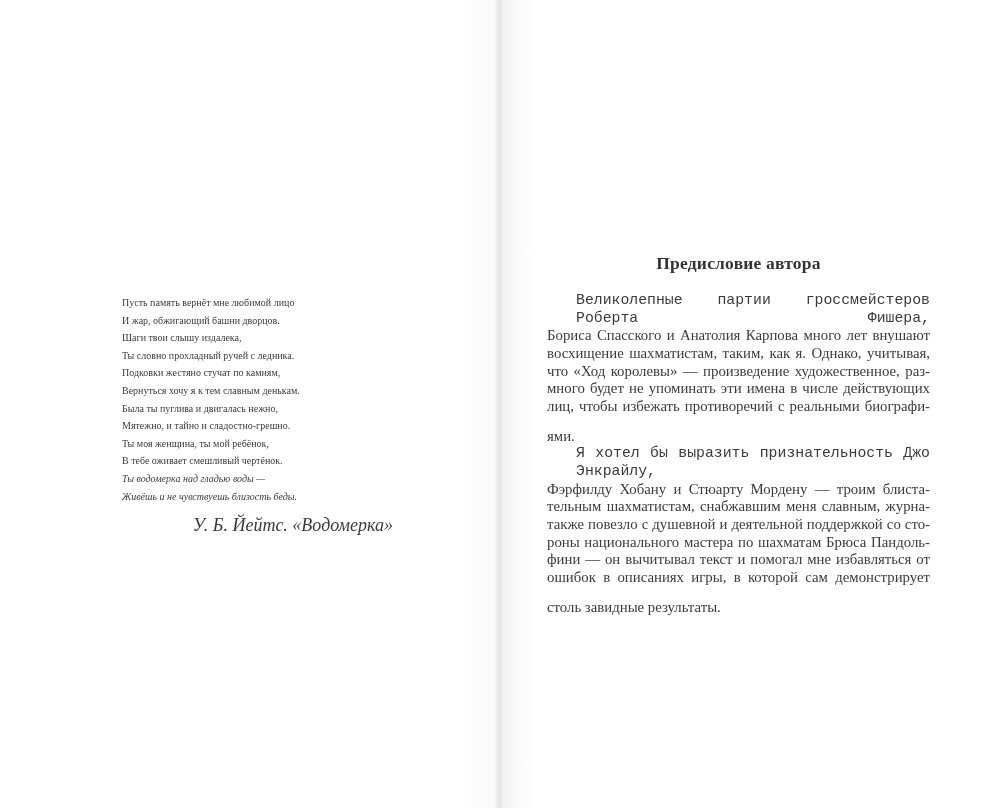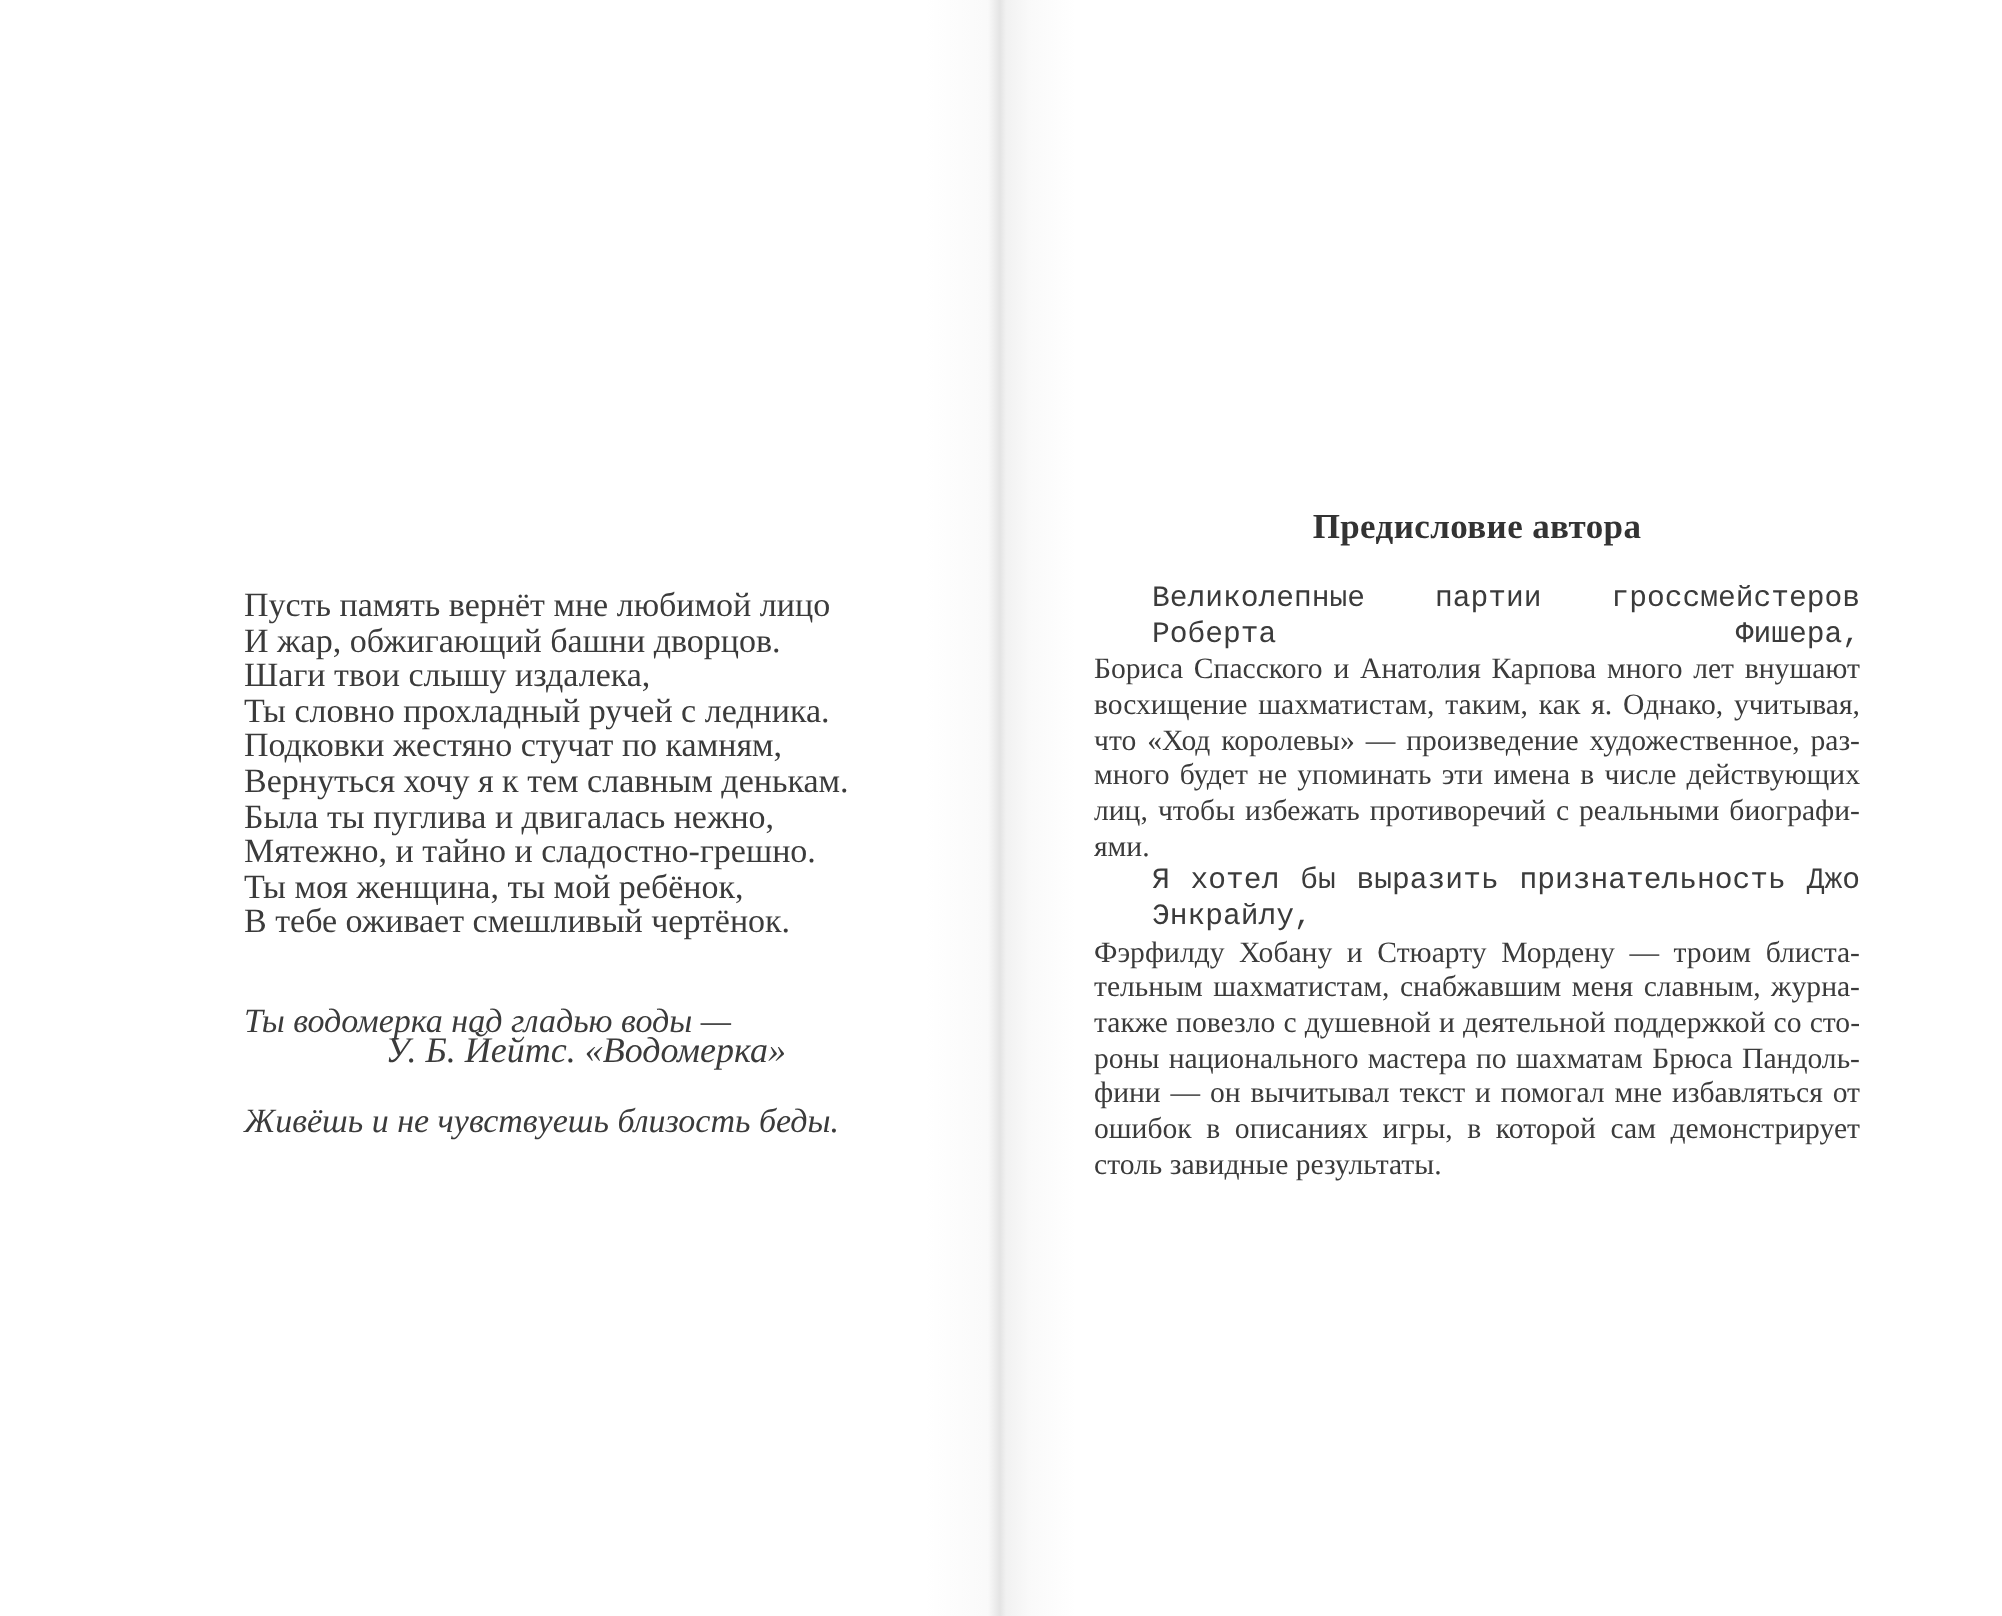--- a/index.html
+++ b/index.html
@@ -37,25 +37,25 @@
   .page { position: absolute; top: 14px; height: 780px; }
   .page-left  { left: 0;    width: 499px; }
   .page-right { left: 499px; width: 502px; }
 
   .poem {
     position: absolute;
     left: 122px;
     top: 280px;
     width: 340px;
     color: #3b3b3b;
-    font-size: 17px;
+    font-size: 10px;
     line-height: 17.6px;
     white-space: nowrap;
   }
-  .poem-line.italic { font-style: italic; margin-top: 32px; }
+  .poem-line.italic { font-style: italic; }
 
   .attribution {
     position: absolute;
     left: 122px;
     top: 503px;
     width: 271px;
     text-align: right;
     font-style: italic;
     color: #3b3b3b;
     font-size: 18px;
@@ -82,21 +82,21 @@
     width: 383px;
     color: #3b3b3b;
     font-size: 14.8px;
     line-height: 17.65px;
   }
   .text-line {
     text-align: justify;
     text-align-last: justify;
   }
   .text-line.first { padding-left: 29px; font-family: Liberation Mono, monospace; }
-  .text-line.last  { text-align-last: left; }
+  .text-line.last  { text-align-last: left; margin-top: 12px; }
 </style>
 </head>
 <body>
 
 <div class="spread">
 
   <div class="page page-left">
     <div class="poem">
         <div class="poem-line">Пусть память вернёт мне любимой лицо</div>
         <div class="poem-line">И жар, обжигающий башни дворцов.</div>

